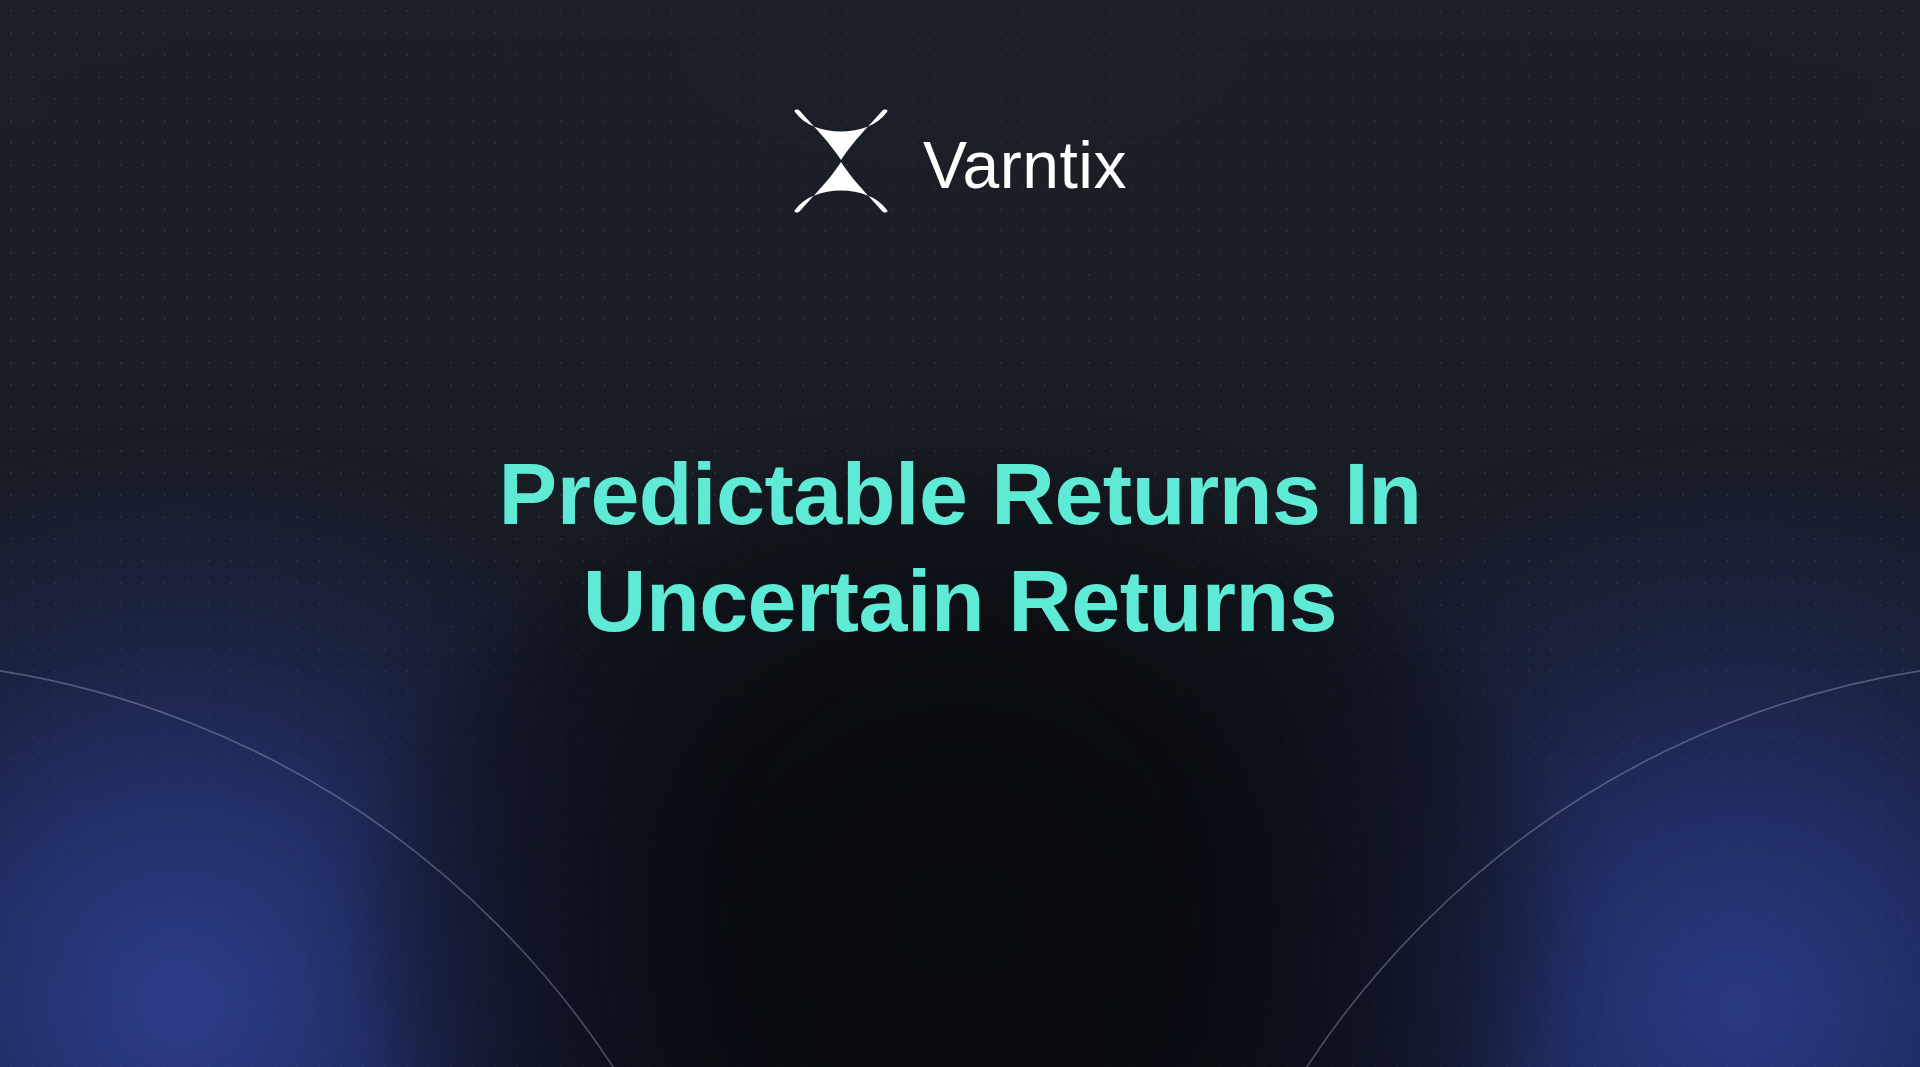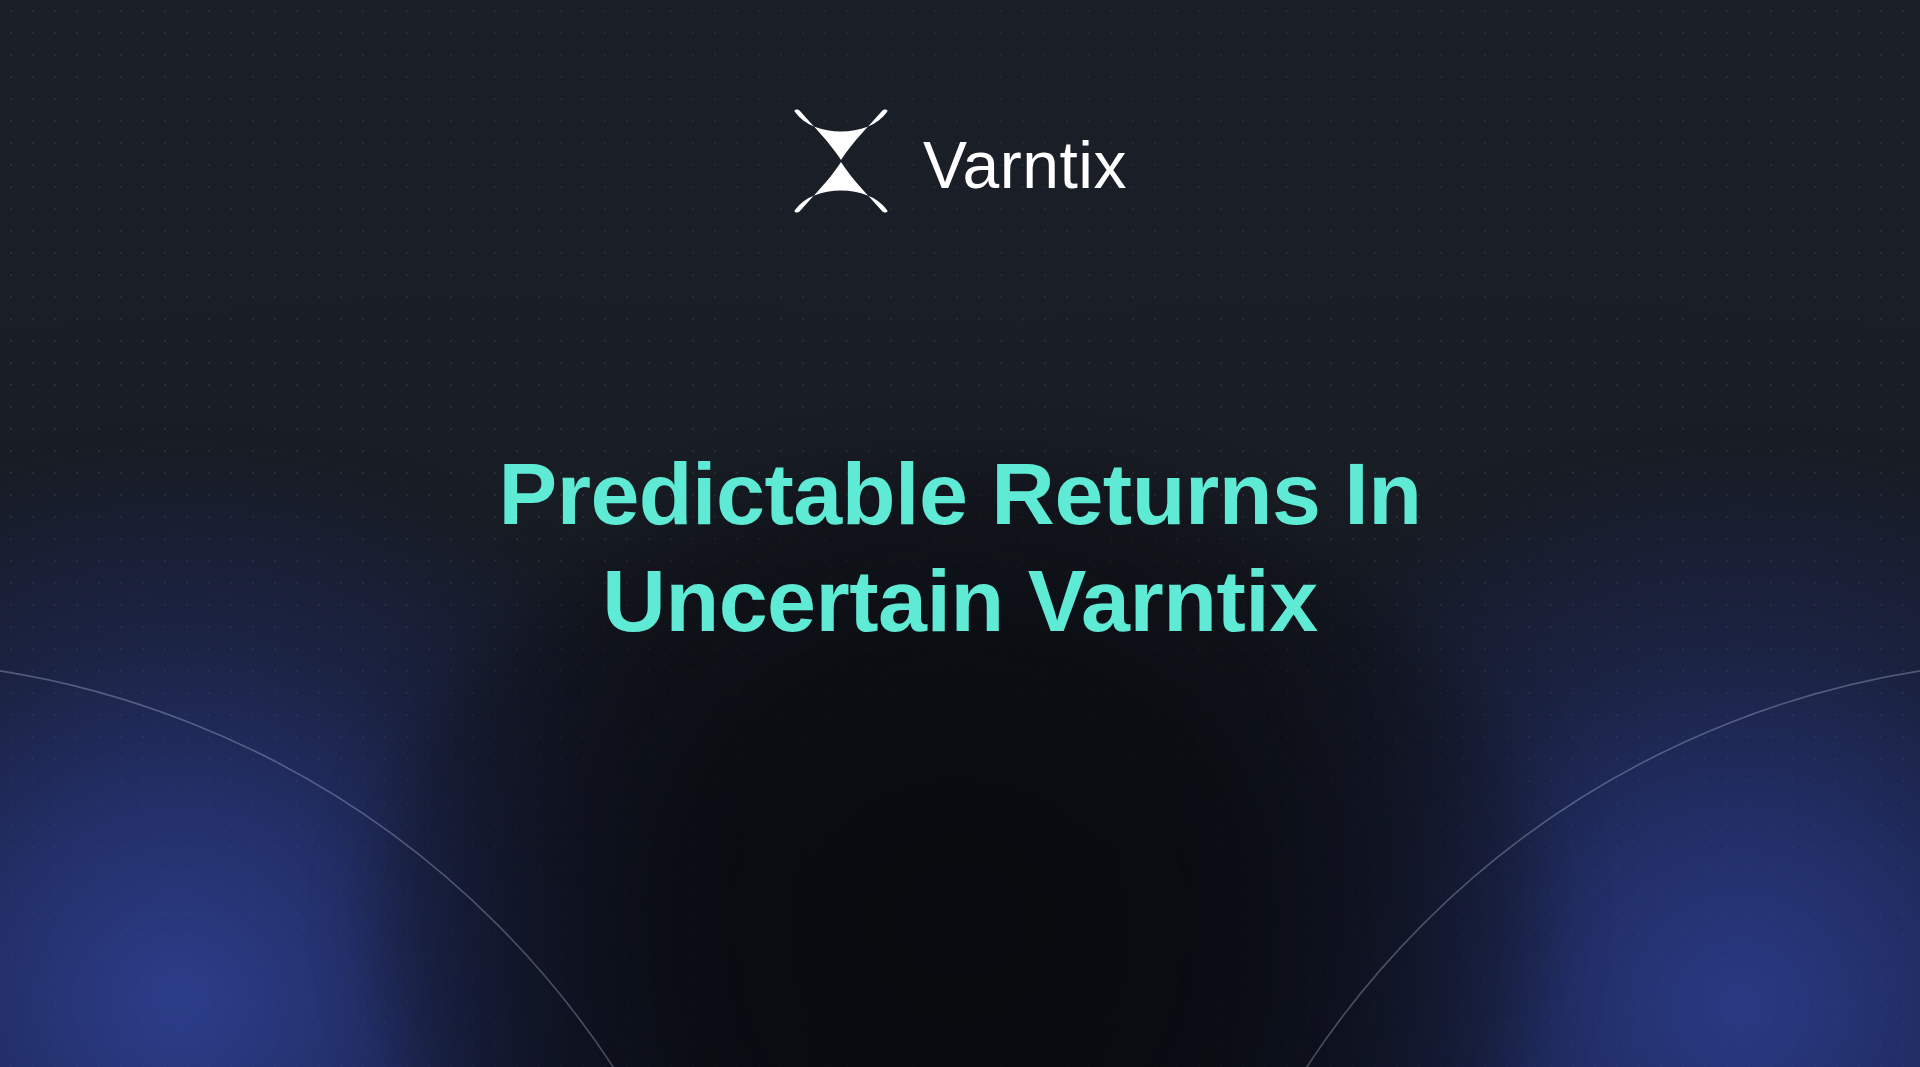--- a/index.html
+++ b/index.html
@@ -217,17 +217,17 @@
                  L 46 57
                  C 36 72, 22 86, 7 103
                  C 4 106, 0 104, 2 102 Z" fill="#ffffff"></path>
       </svg>
 
       <span class="brand-name">Varntix</span>
     </div>
 
     <h1 class="headline">
       <span class="hl-line">Predictable Returns In</span>
-      <span class="hl-line">Uncertain Varntix</span>
+      <span class="hl-line">Uncertain Returns</span>
     </h1>
 
   </div>
 </div>
 
 </body></html>

